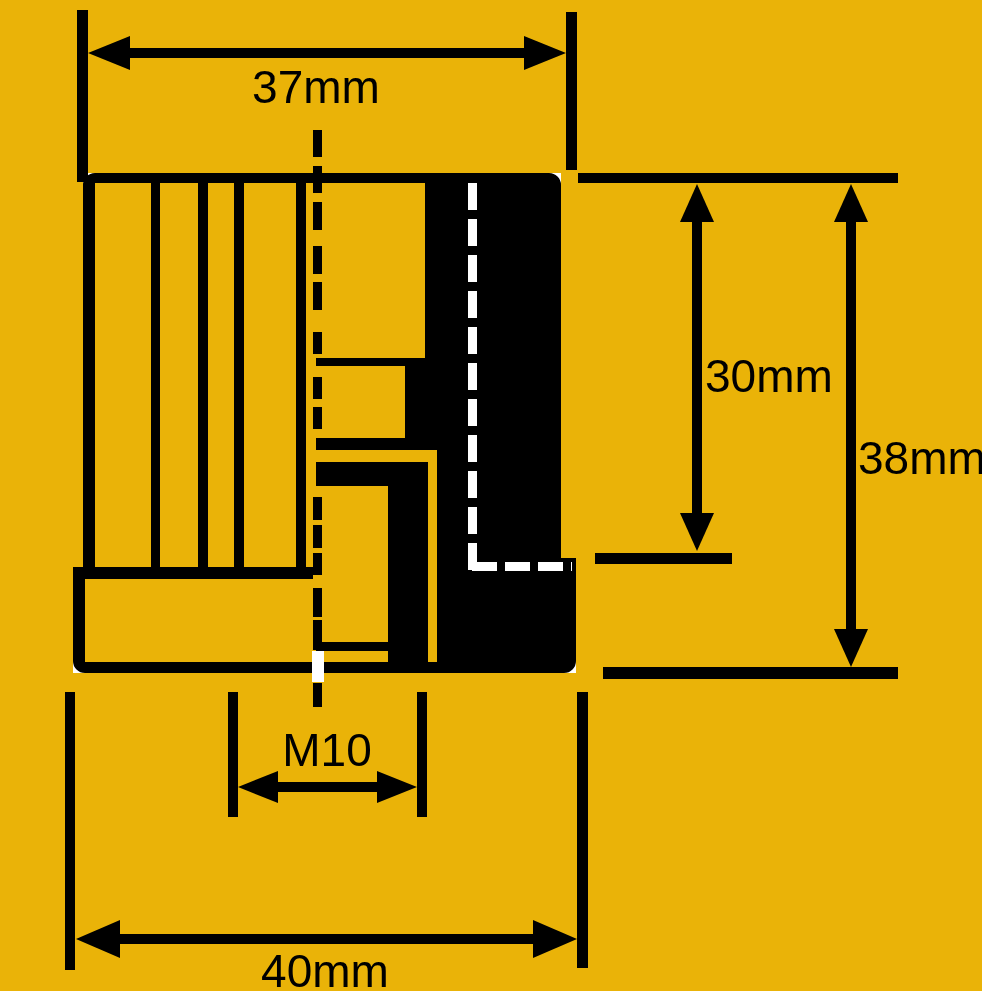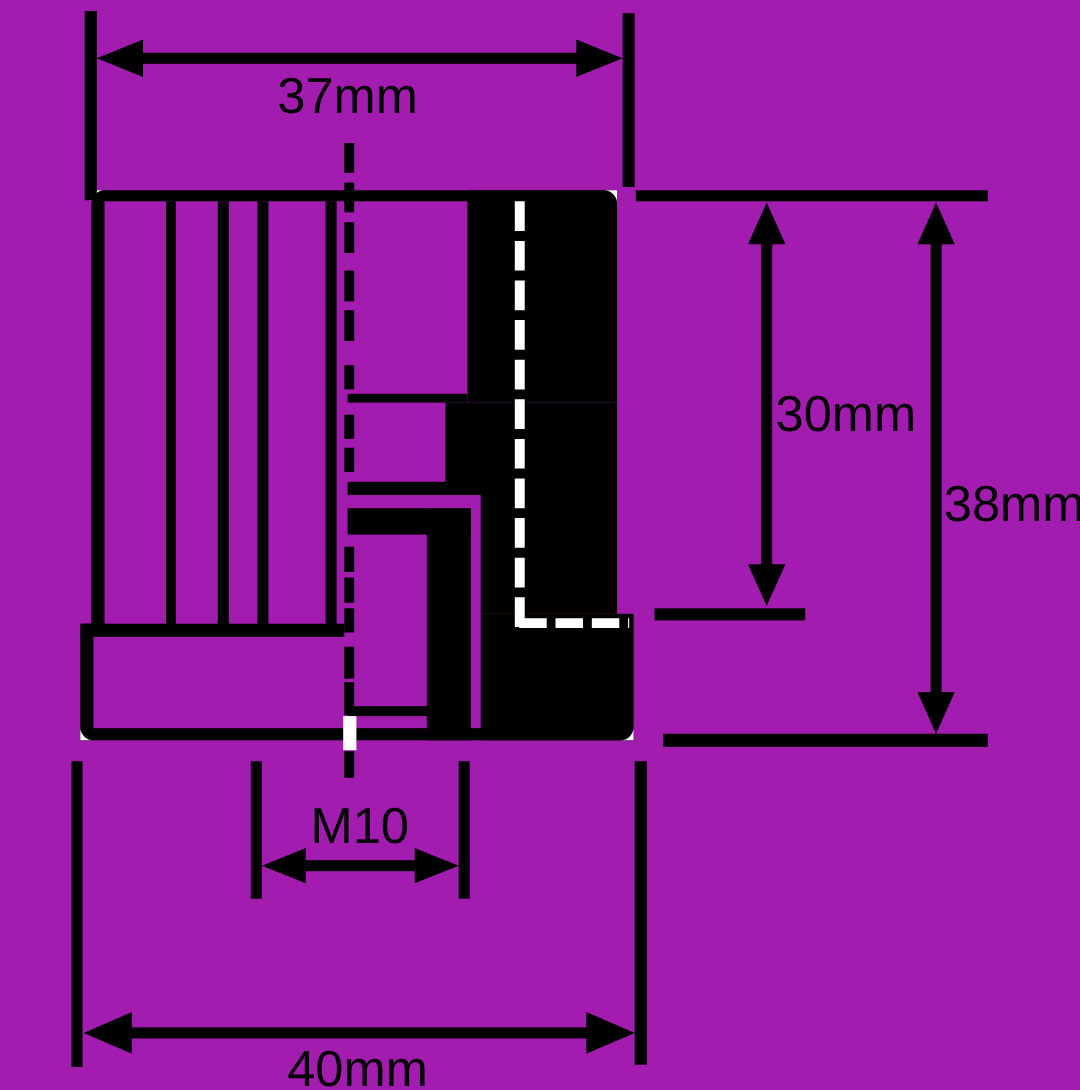--- a/index.html
+++ b/index.html
@@ -1,16 +1,16 @@
 <!DOCTYPE html>
 <html><head>
 <meta charset="utf-8">
 <style>
   html,body{margin:0;padding:0;background:#ffffff;}
-  .page{position:relative;width:982px;height:991px;background:#a21caf;overflow:hidden;}
+  .page{position:relative;width:982px;height:991px;background:#eab308;overflow:hidden;}
   svg{position:absolute;left:0;top:0;}
   text{font-family:"Liberation Sans",sans-serif;font-size:46px;fill:#000;}
 </style>
 </head>
 <body>
 
 <div class="page">
 <svg width="982" height="991" viewBox="0 0 982 991">
 
   <rect x="85" y="173" width="476" height="10" fill="#000"></rect>

